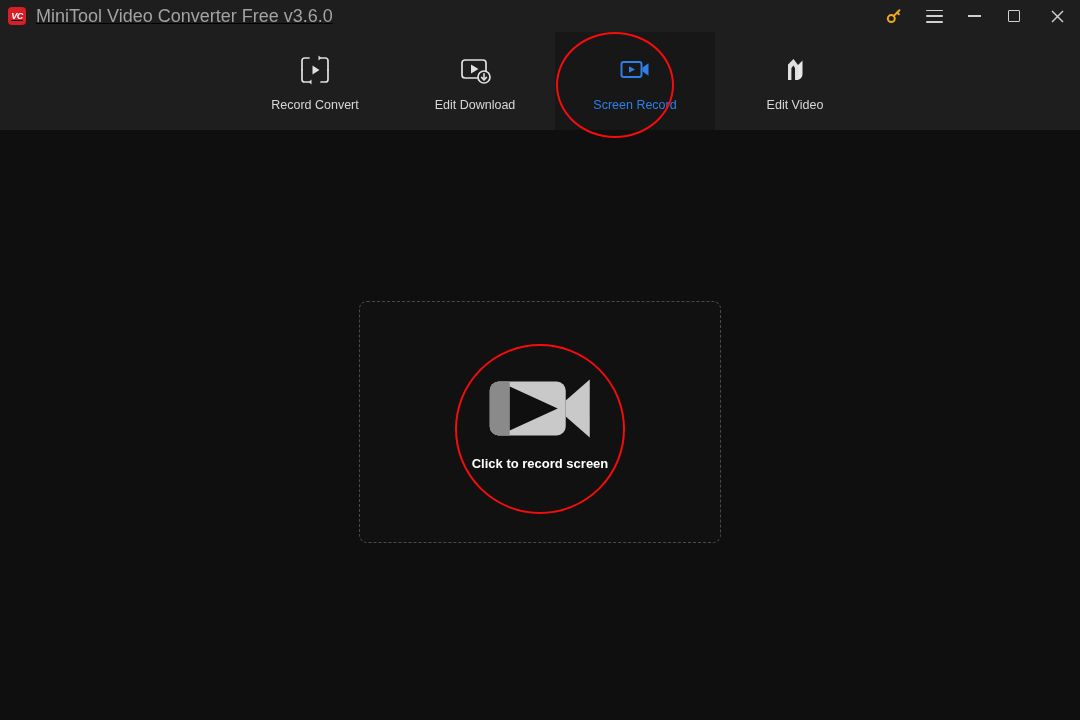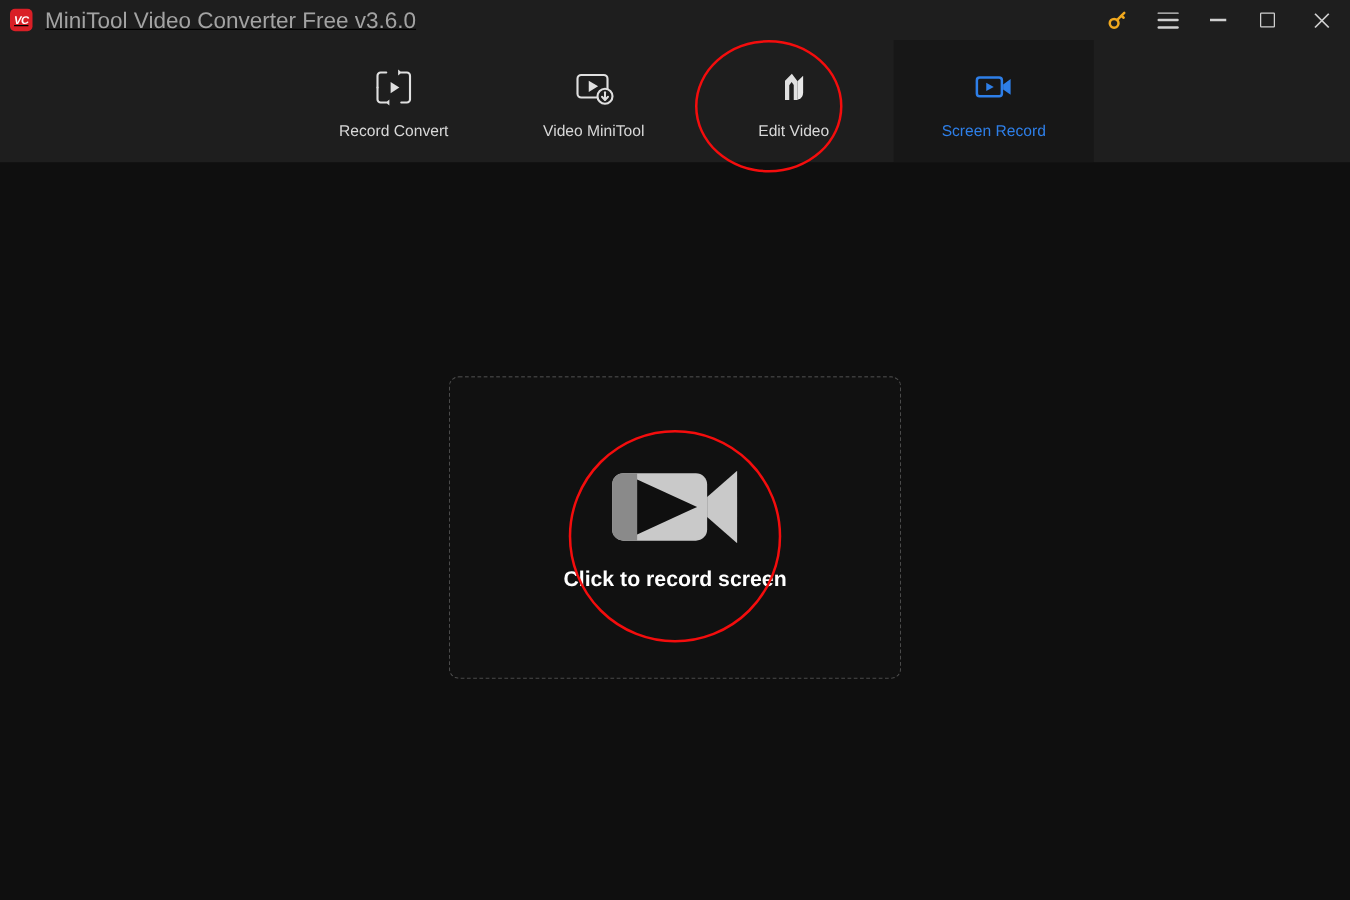--- a/index.html
+++ b/index.html
@@ -74,21 +74,21 @@
     border: 1px dashed #4a4a4a; border-radius: 8px;
     background: #111111;
   }
   .record-target {
     position: absolute; left: 50%; top: 50%;
     transform: translate(-50%, -50%);
     display: flex; flex-direction: column; align-items: center;
     cursor: pointer;
   }
   .record-caption {
-    margin-top: 8px; font-size: 17px; font-weight: bold; color: #ffffff;
+    margin-top: 8px; font-size: 13px; font-weight: bold; color: #ffffff;
     white-space: nowrap;
   }
 
   
   .annot { position: absolute; border: 2.5px solid #f40d0d; border-radius: 50%; pointer-events: none; }
   .annot-tab { left: 556px; top: 32px; width: 118px; height: 106px; }
   .annot-record { left: 455px; top: 344px; width: 170px; height: 170px; }
 </style>
 </head>
 <body>
@@ -153,42 +153,42 @@
     <div class="nav-tab">
       <span class="nav-icon">
         <svg width="34" height="34" viewBox="0 0 34 34">
           <rect x="4" y="7" width="24" height="18" rx="3" fill="none" stroke="#e0e0e0" stroke-width="1.7"></rect>
           <path d="M13 11.5 L20.5 16 L13 20.5 Z" fill="#e0e0e0"></path>
           <circle cx="26" cy="24" r="6" fill="#1e1e1e" stroke="#e0e0e0" stroke-width="1.7"></circle>
           <line x1="26" y1="20.8" x2="26" y2="26.6" stroke="#e0e0e0" stroke-width="1.6" stroke-linecap="round"></line>
           <path d="M23.6 24.4 L26 27 L28.4 24.4" fill="none" stroke="#e0e0e0" stroke-width="1.6" stroke-linecap="round" stroke-linejoin="round"></path>
         </svg>
       </span>
-      <span class="nav-label">Video MiniTool</span>
-    </div>
-
-    <div class="nav-tab">
-      <span class="nav-icon">
-        <svg width="34" height="34" viewBox="0 0 34 34">
-          <path d="M10 27 V11.5 L15.5 6 L20 12 V27 H17 V15 L15.3 12.6 L13.4 15.2 V27 Z" fill="#e0e0e0"></path>
-          <path d="M20 12 L24.5 7.5 V21 Q24.5 25 21 26.4 L20 26.8 Z" fill="#e8e8e8"></path>
-        </svg>
-      </span>
-      <span class="nav-label">Edit Video</span>
+      <span class="nav-label">Edit Download</span>
     </div>
 
     <div class="nav-tab active">
       <span class="nav-icon">
         <svg width="34" height="34" viewBox="0 0 34 34">
           <rect x="3.5" y="9" width="20" height="15" rx="2.2" fill="none" stroke="#2e7fe8" stroke-width="2"></rect>
           <path d="M11 13.2 L17 16.5 L11 19.8 Z" fill="#2e7fe8"></path>
           <path d="M24.5 14.5 L30.5 10.2 V22.8 L24.5 18.5 Z" fill="#2e7fe8"></path>
         </svg>
       </span>
       <span class="nav-label">Screen Record</span>
+    </div>
+
+    <div class="nav-tab">
+      <span class="nav-icon">
+        <svg width="34" height="34" viewBox="0 0 34 34">
+          <path d="M10 27 V11.5 L15.5 6 L20 12 V27 H17 V15 L15.3 12.6 L13.4 15.2 V27 Z" fill="#e0e0e0"></path>
+          <path d="M20 12 L24.5 7.5 V21 Q24.5 25 21 26.4 L20 26.8 Z" fill="#e8e8e8"></path>
+        </svg>
+      </span>
+      <span class="nav-label">Edit Video</span>
     </div>
 
   </div>
 </div>
 
 <div class="content">
   <div class="drop-panel">
     <div class="record-target">
       <span>
         <svg width="104" height="70" viewBox="0 0 104 70">

